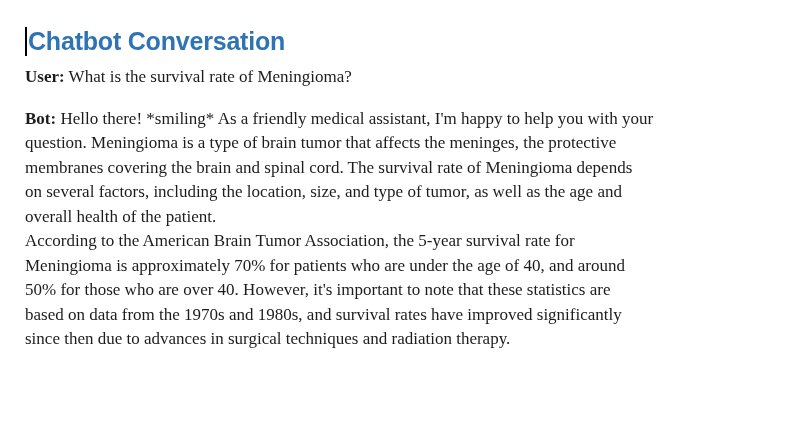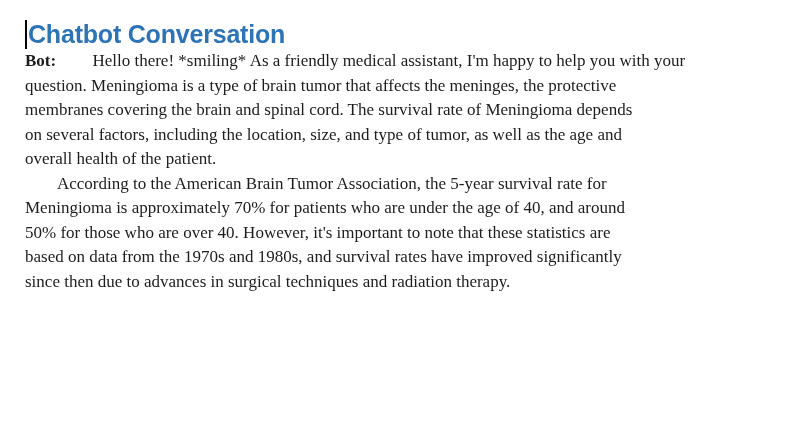--- a/index.html
+++ b/index.html
@@ -6,21 +6,21 @@
     margin: 0;
     padding: 0;
     background: #ffffff;
   }
   .doc {
     position: relative;
     width: 793px;
     height: 447px;
     background: #ffffff;
     box-sizing: border-box;
-    padding: 19px 0 0 25px;
+    padding: 26px 0 0 25px;
     overflow: hidden;
     font-family: "Liberation Serif", serif;
     color: #1c1c1c;
   }
   h1.doc-title {
     margin: 0;
     font-family: "Liberation Sans", sans-serif;
     font-weight: bold;
     font-size: 25px;
     line-height: 30px;
@@ -43,33 +43,36 @@
   }
   .user-line {
     margin-top: 9px;
     margin-bottom: 17px;
   }
   .msg-label {
     font-weight: bold;
   }
   .lines {
     white-space: pre-line;
-    margin-left: 32px;
   }
 </style>
 </head>
 <body>
 
 <div class="doc">
 
   <h1 class="doc-title">
     <span class="caret"></span>
     <span>Chatbot Conversation</span>
   </h1>
 
+  <p class="line user-line">
+    <span class="msg-label">User:</span>
+    <span>What is the survival rate of Meningioma?</span>
+  </p>
 
   <p class="para">
     <span class="msg-label">Bot:</span>
     <span class="lines">Hello there! *smiling* As a friendly medical assistant, I'm happy to help you with your
 question. Meningioma is a type of brain tumor that affects the meninges, the protective
 membranes covering the brain and spinal cord. The survival rate of Meningioma depends
 on several factors, including the location, size, and type of tumor, as well as the age and
 overall health of the patient.</span>
   </p>
 

